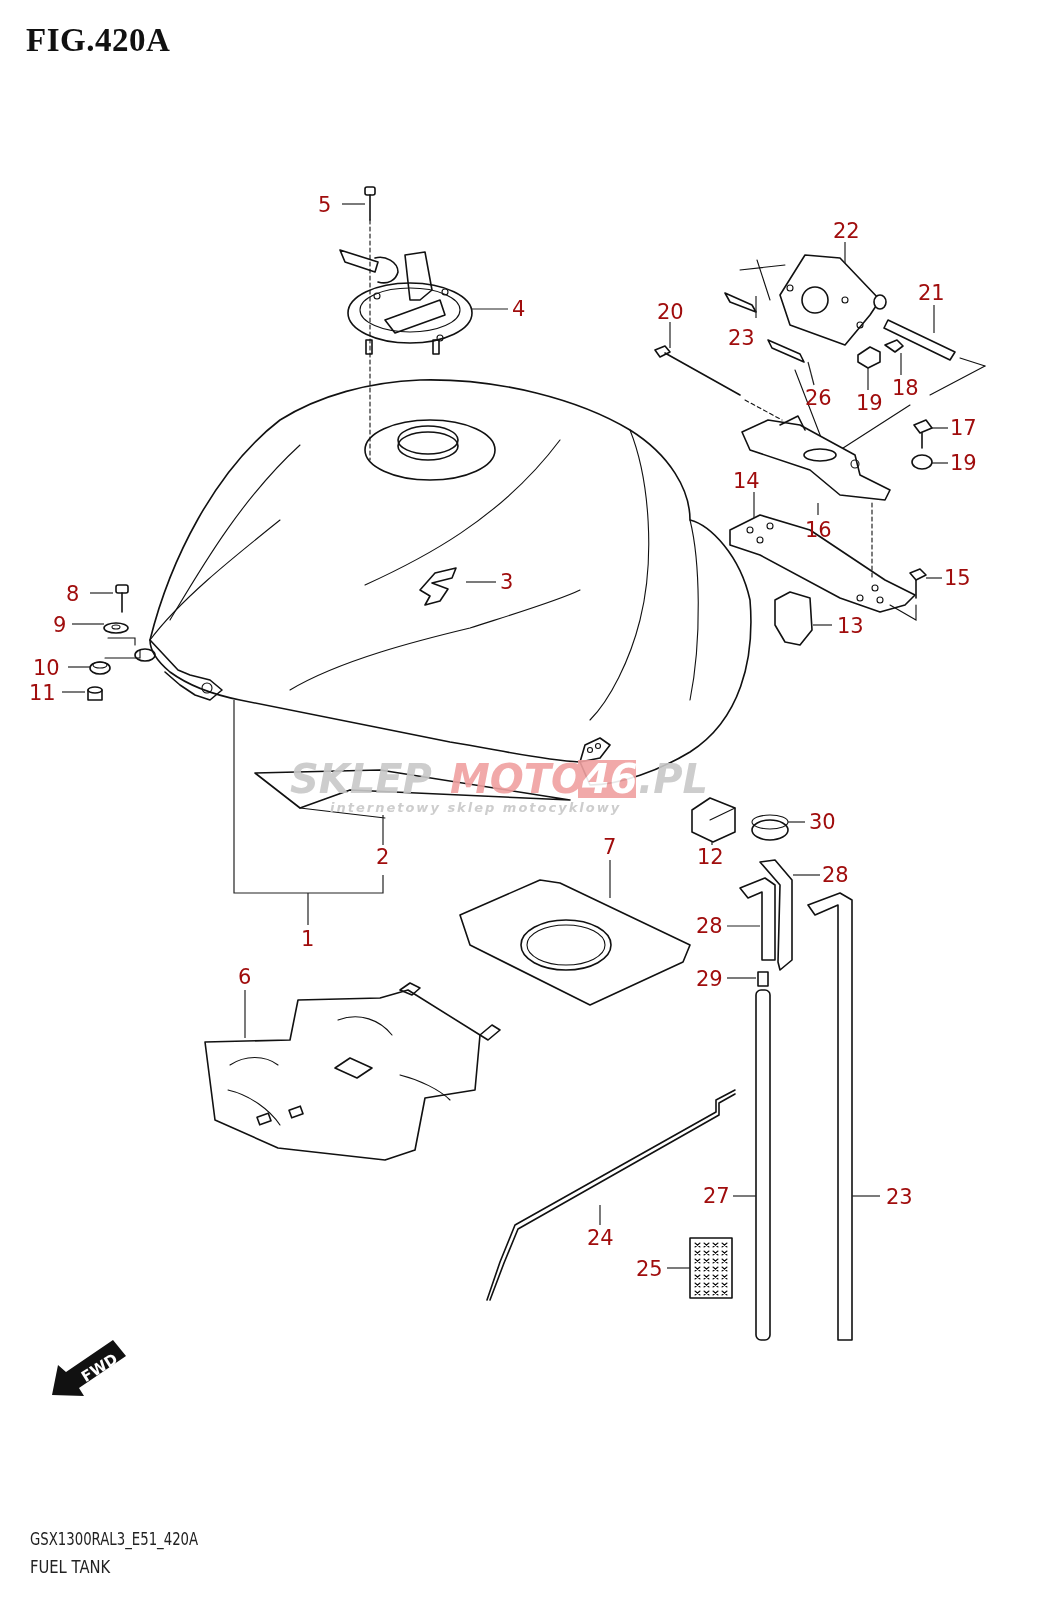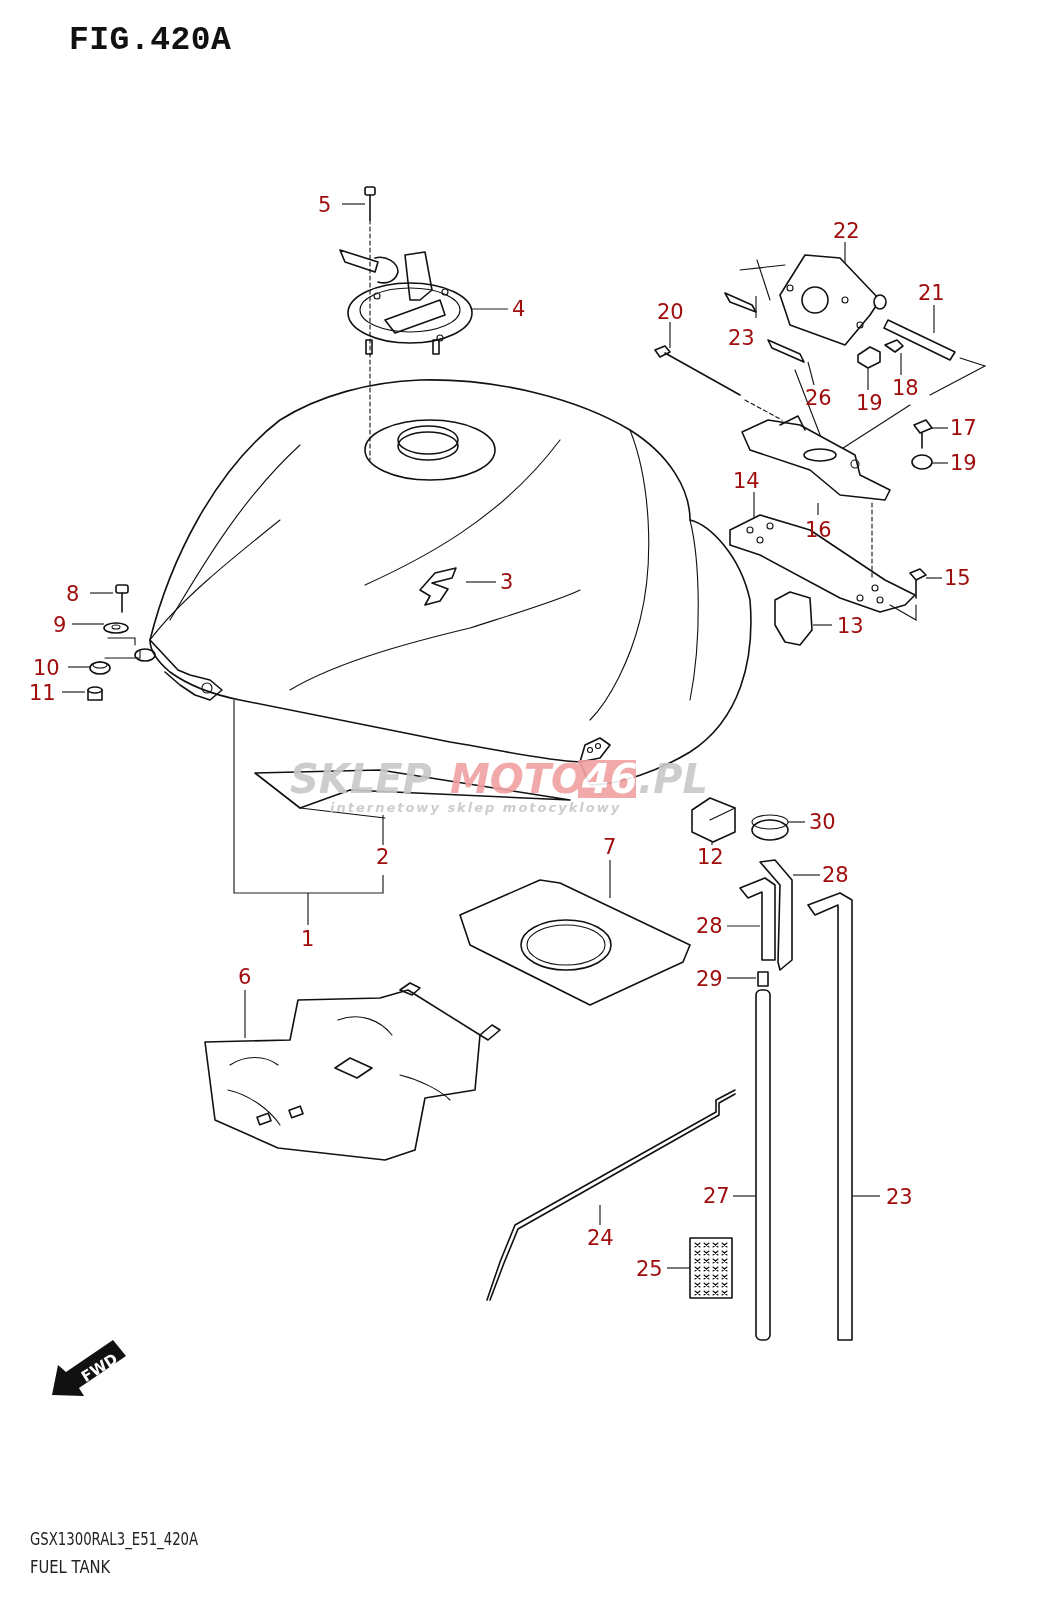--- a/index.html
+++ b/index.html
@@ -1,17 +1,17 @@
 <!DOCTYPE html>
 <html><head>
 <meta charset="utf-8">
 <style>
   html, body { margin:0; padding:0; background:#ffffff; }
   body { width:1040px; height:1600px; position:relative; overflow:hidden; font-family:"DejaVu Sans", sans-serif; }
-  .fig-title { position:absolute; left:26px; top:22px; font-family:Liberation Mono, monospace; font-weight:bold; font-size:33px; color:#111; letter-spacing:0.5px;margin-left:43px; }
+  .fig-title { position:absolute; left:26px; top:22px; font-family:Liberation Serif, serif; font-weight:bold; font-size:33px; color:#111; letter-spacing:0.5px; }
   .footer-code { position:absolute; left:30px; top:1528px; font-family:"DejaVu Sans Condensed","DejaVu Sans", sans-serif; font-size:18px; color:#222; transform:scaleX(0.82); transform-origin:left top; }
   .footer-name { position:absolute; left:30px; top:1556px; font-family:"DejaVu Sans", sans-serif; font-size:18px; color:#222; transform:scaleX(0.82); transform-origin:left top; }
   svg.diagram { position:absolute; left:0; top:0; }
   .ln { fill:none; stroke:#111; stroke-width:1.6; stroke-linejoin:round; stroke-linecap:round; }
   .ln-thin { fill:none; stroke:#111; stroke-width:1.1; stroke-linecap:round; }
   .fillw { fill:#fff; stroke:#111; stroke-width:1.6; stroke-linejoin:round; }
   .lead { fill:none; stroke:#222; stroke-width:1.2; }
   .callout { font-family:"DejaVu Sans", sans-serif; font-size:21px; fill:#a00d0d; }
   .wm-big { font-family:"DejaVu Sans", sans-serif; font-weight:bold; font-style:italic; font-size:40px; }
   .wm-small { font-family:"DejaVu Sans", sans-serif; font-weight:bold; font-style:italic; font-size:13px; fill:#c8c8c8; letter-spacing:2px; }

